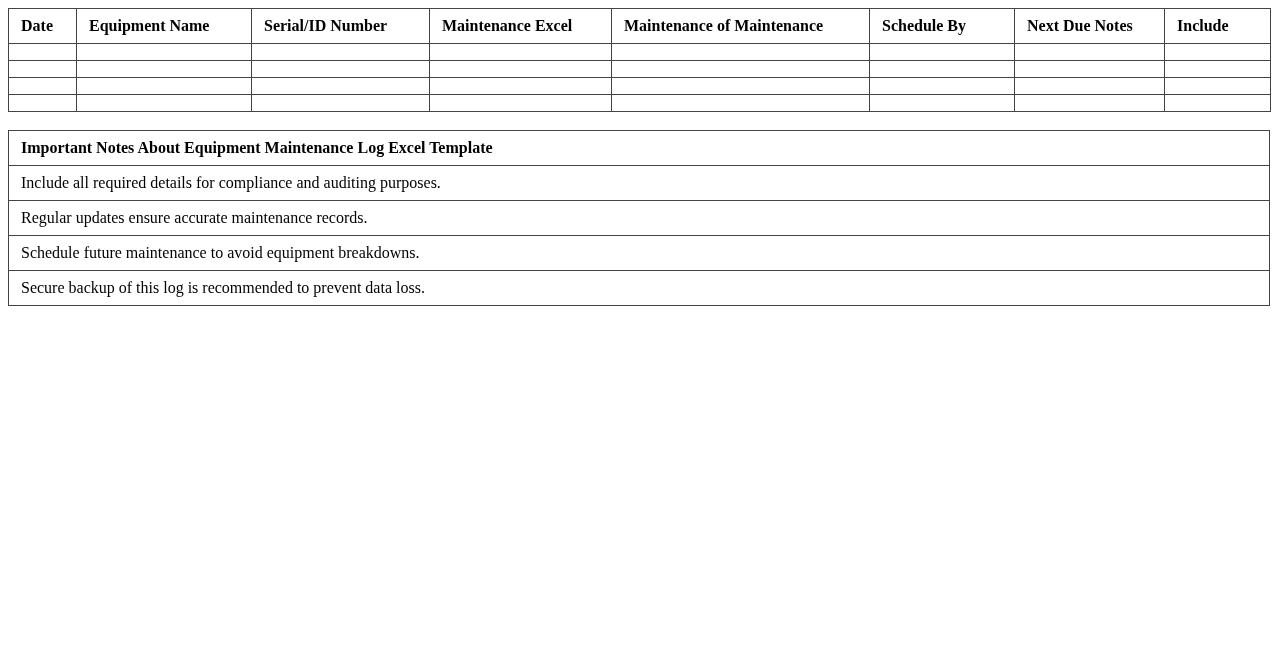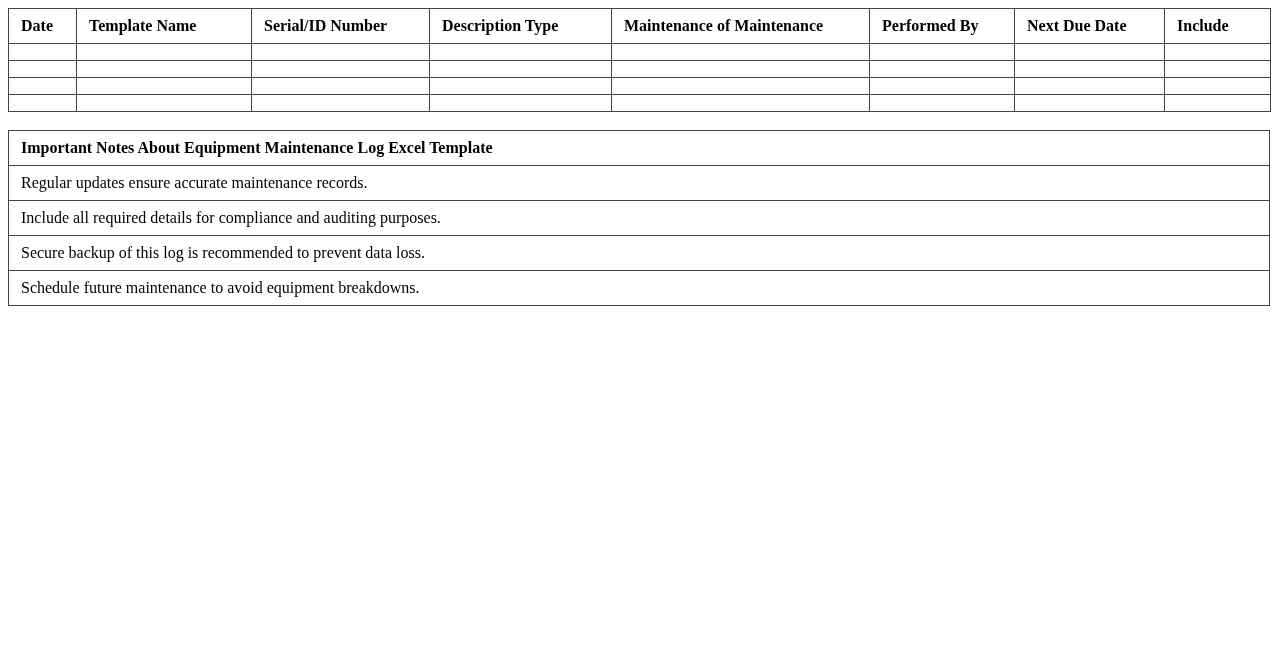--- a/index.html
+++ b/index.html
@@ -65,26 +65,26 @@
       <col style="width: 178px;">
       <col style="width: 182px;">
       <col style="width: 258px;">
       <col style="width: 145px;">
       <col style="width: 150px;">
       <col style="width: 106px;">
     </colgroup>
   <thead>
     <tr>
       <th>Date</th>
-      <th>Template Name</th>
+      <th>Equipment Name</th>
       <th>Serial/ID Number</th>
-      <th>Description Type</th>
+      <th>Maintenance Excel</th>
       <th>Maintenance of Maintenance</th>
-      <th>Performed By</th>
-      <th>Next Due Date</th>
+      <th>Schedule By</th>
+      <th>Next Due Notes</th>
       <th>Include</th>
     </tr>
   </thead>
   <tbody>
     <tr>
       <td></td>
       <td></td>
       <td></td>
       <td></td>
       <td></td>
@@ -124,25 +124,25 @@
     </tr>
   </tbody>
 </table>
 
 <table id="notes-table">
   <tbody>
     <tr>
       <td class="notes-title">Important Notes About Equipment Maintenance Log Excel Template</td>
     </tr>
     <tr>
+      <td>Include all required details for compliance and auditing purposes.</td>
+    </tr>
+    <tr>
       <td>Regular updates ensure accurate maintenance records.</td>
     </tr>
     <tr>
-      <td>Include all required details for compliance and auditing purposes.</td>
+      <td>Schedule future maintenance to avoid equipment breakdowns.</td>
     </tr>
     <tr>
       <td>Secure backup of this log is recommended to prevent data loss.</td>
-    </tr>
-    <tr>
-      <td>Schedule future maintenance to avoid equipment breakdowns.</td>
     </tr>
   </tbody>
 </table>
 
 </body></html>

